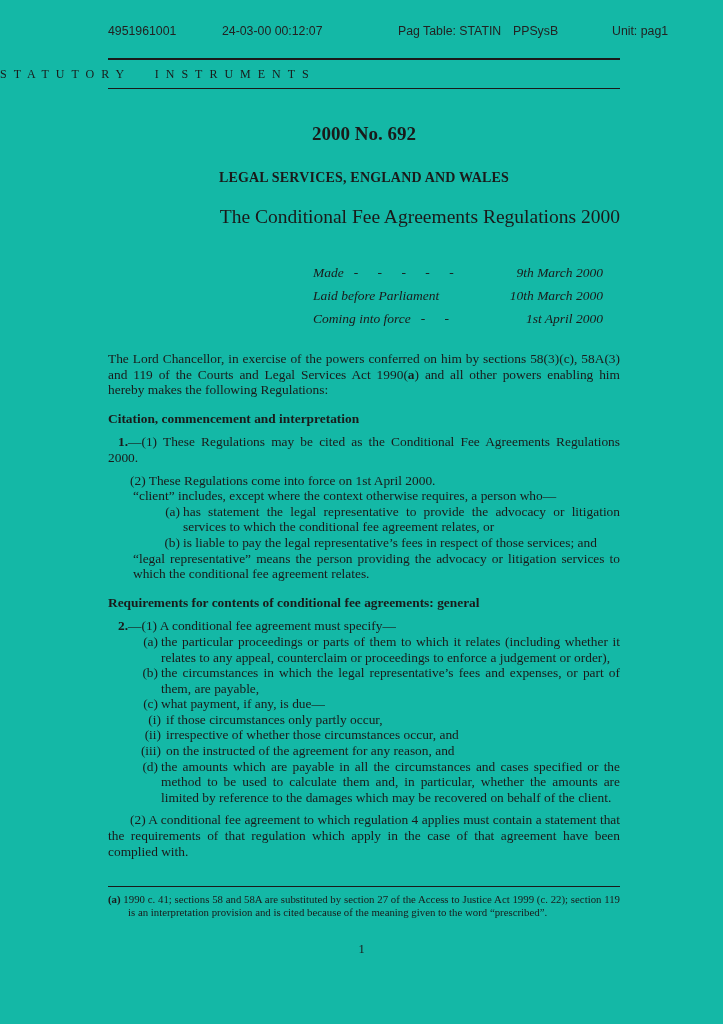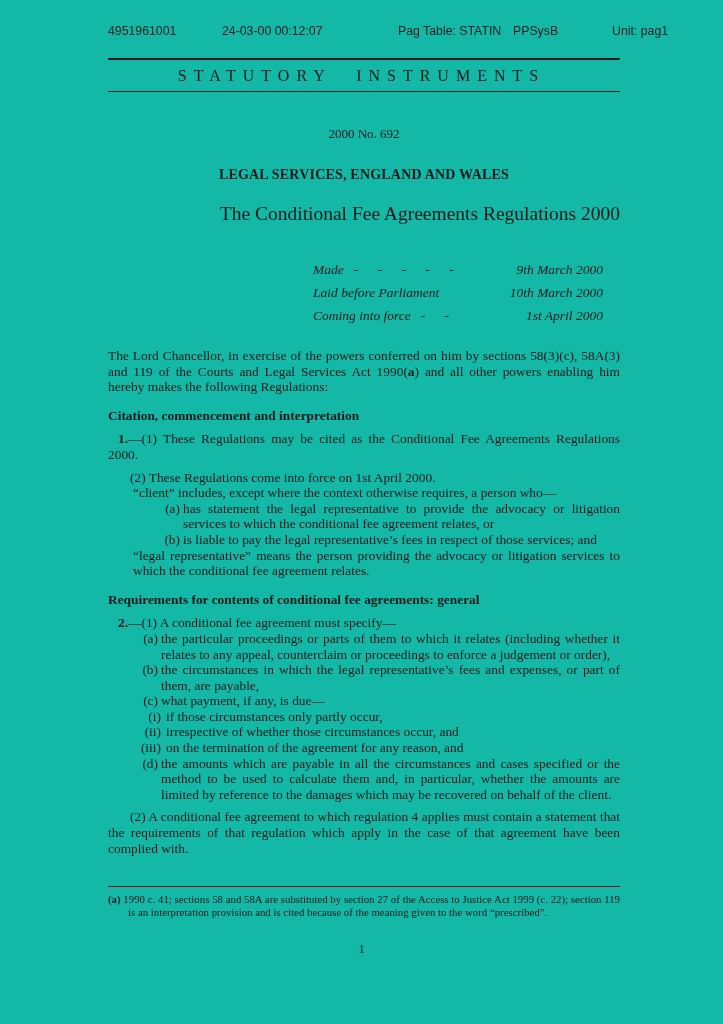--- a/index.html
+++ b/index.html
@@ -30,30 +30,29 @@
   .h-docid    { left: 108px; }
   .h-time     { left: 222px; }
   .h-pagtable { left: 398px; }
   .h-system   { left: 513px; }
   .h-unit     { left: 612px; }
 
   .rule-thick { height: 0; border-top: 2.5px solid #1a1a1a; margin-left: 108px; width: 512px; }
   .rule-thin  { height: 0; border-top: 1.5px solid #1a1a1a; margin-left: 108px; width: 512px; }
 
   .banner {
-    text-align: center;
-    font-size: 16px;
+    font-size: 12px;
     letter-spacing: 7px;
     word-spacing: 14px;
     padding: 7px 0 6px 0;
     color: #1a1a1a;
   }
 
   
-  .si-number { text-align: center; font-weight: normal; font-size: 13px; margin-top: 34px; }
+  .si-number { text-align: center; font-weight: bold; font-size: 19px; margin-top: 34px; }
   .category  { text-align: center; font-weight: bold; font-size: 14px;   margin-top: 25px; letter-spacing: 0.2px; }
   .si-name   { text-align: right; font-size: 19.5px; margin-top: 20px; }
 
   
   .dates { margin-top: 33px; margin-left: 205px; width: 290px; font-style: italic; font-size: 13.5px; }
   .date-row { display: flex; line-height: 23px; }
   .date-dashes { margin-left: 10px; word-spacing: 16px; }
   .date-value { margin-left: auto; text-align: right; }
 
   
@@ -169,21 +168,21 @@
       <div class="subitem">
         <span class="marker">(i)</span>
         <span>if those circumstances only partly occur,</span>
       </div>
       <div class="subitem">
         <span class="marker">(ii)</span>
         <span>irrespective of whether those circumstances occur, and</span>
       </div>
       <div class="subitem">
         <span class="marker">(iii)</span>
-        <span>on the termination of the agreement for any reason, and</span>
+        <span>on the instructed of the agreement for any reason, and</span>
       </div>
 
       <div class="item2">
         <span class="marker">(d)</span>
         <span>the amounts which are payable in all the circumstances and cases specified or the method to be used to calculate them and, in particular, whether the amounts are limited by reference to the damages which may be recovered on behalf of the client.</span>
       </div>
 
       <p class="para-indent2">(2) A conditional fee agreement to which regulation 4 applies must contain a statement that the requirements of that regulation which apply in the case of that agreement have been complied with.</p>
 
     </div>

